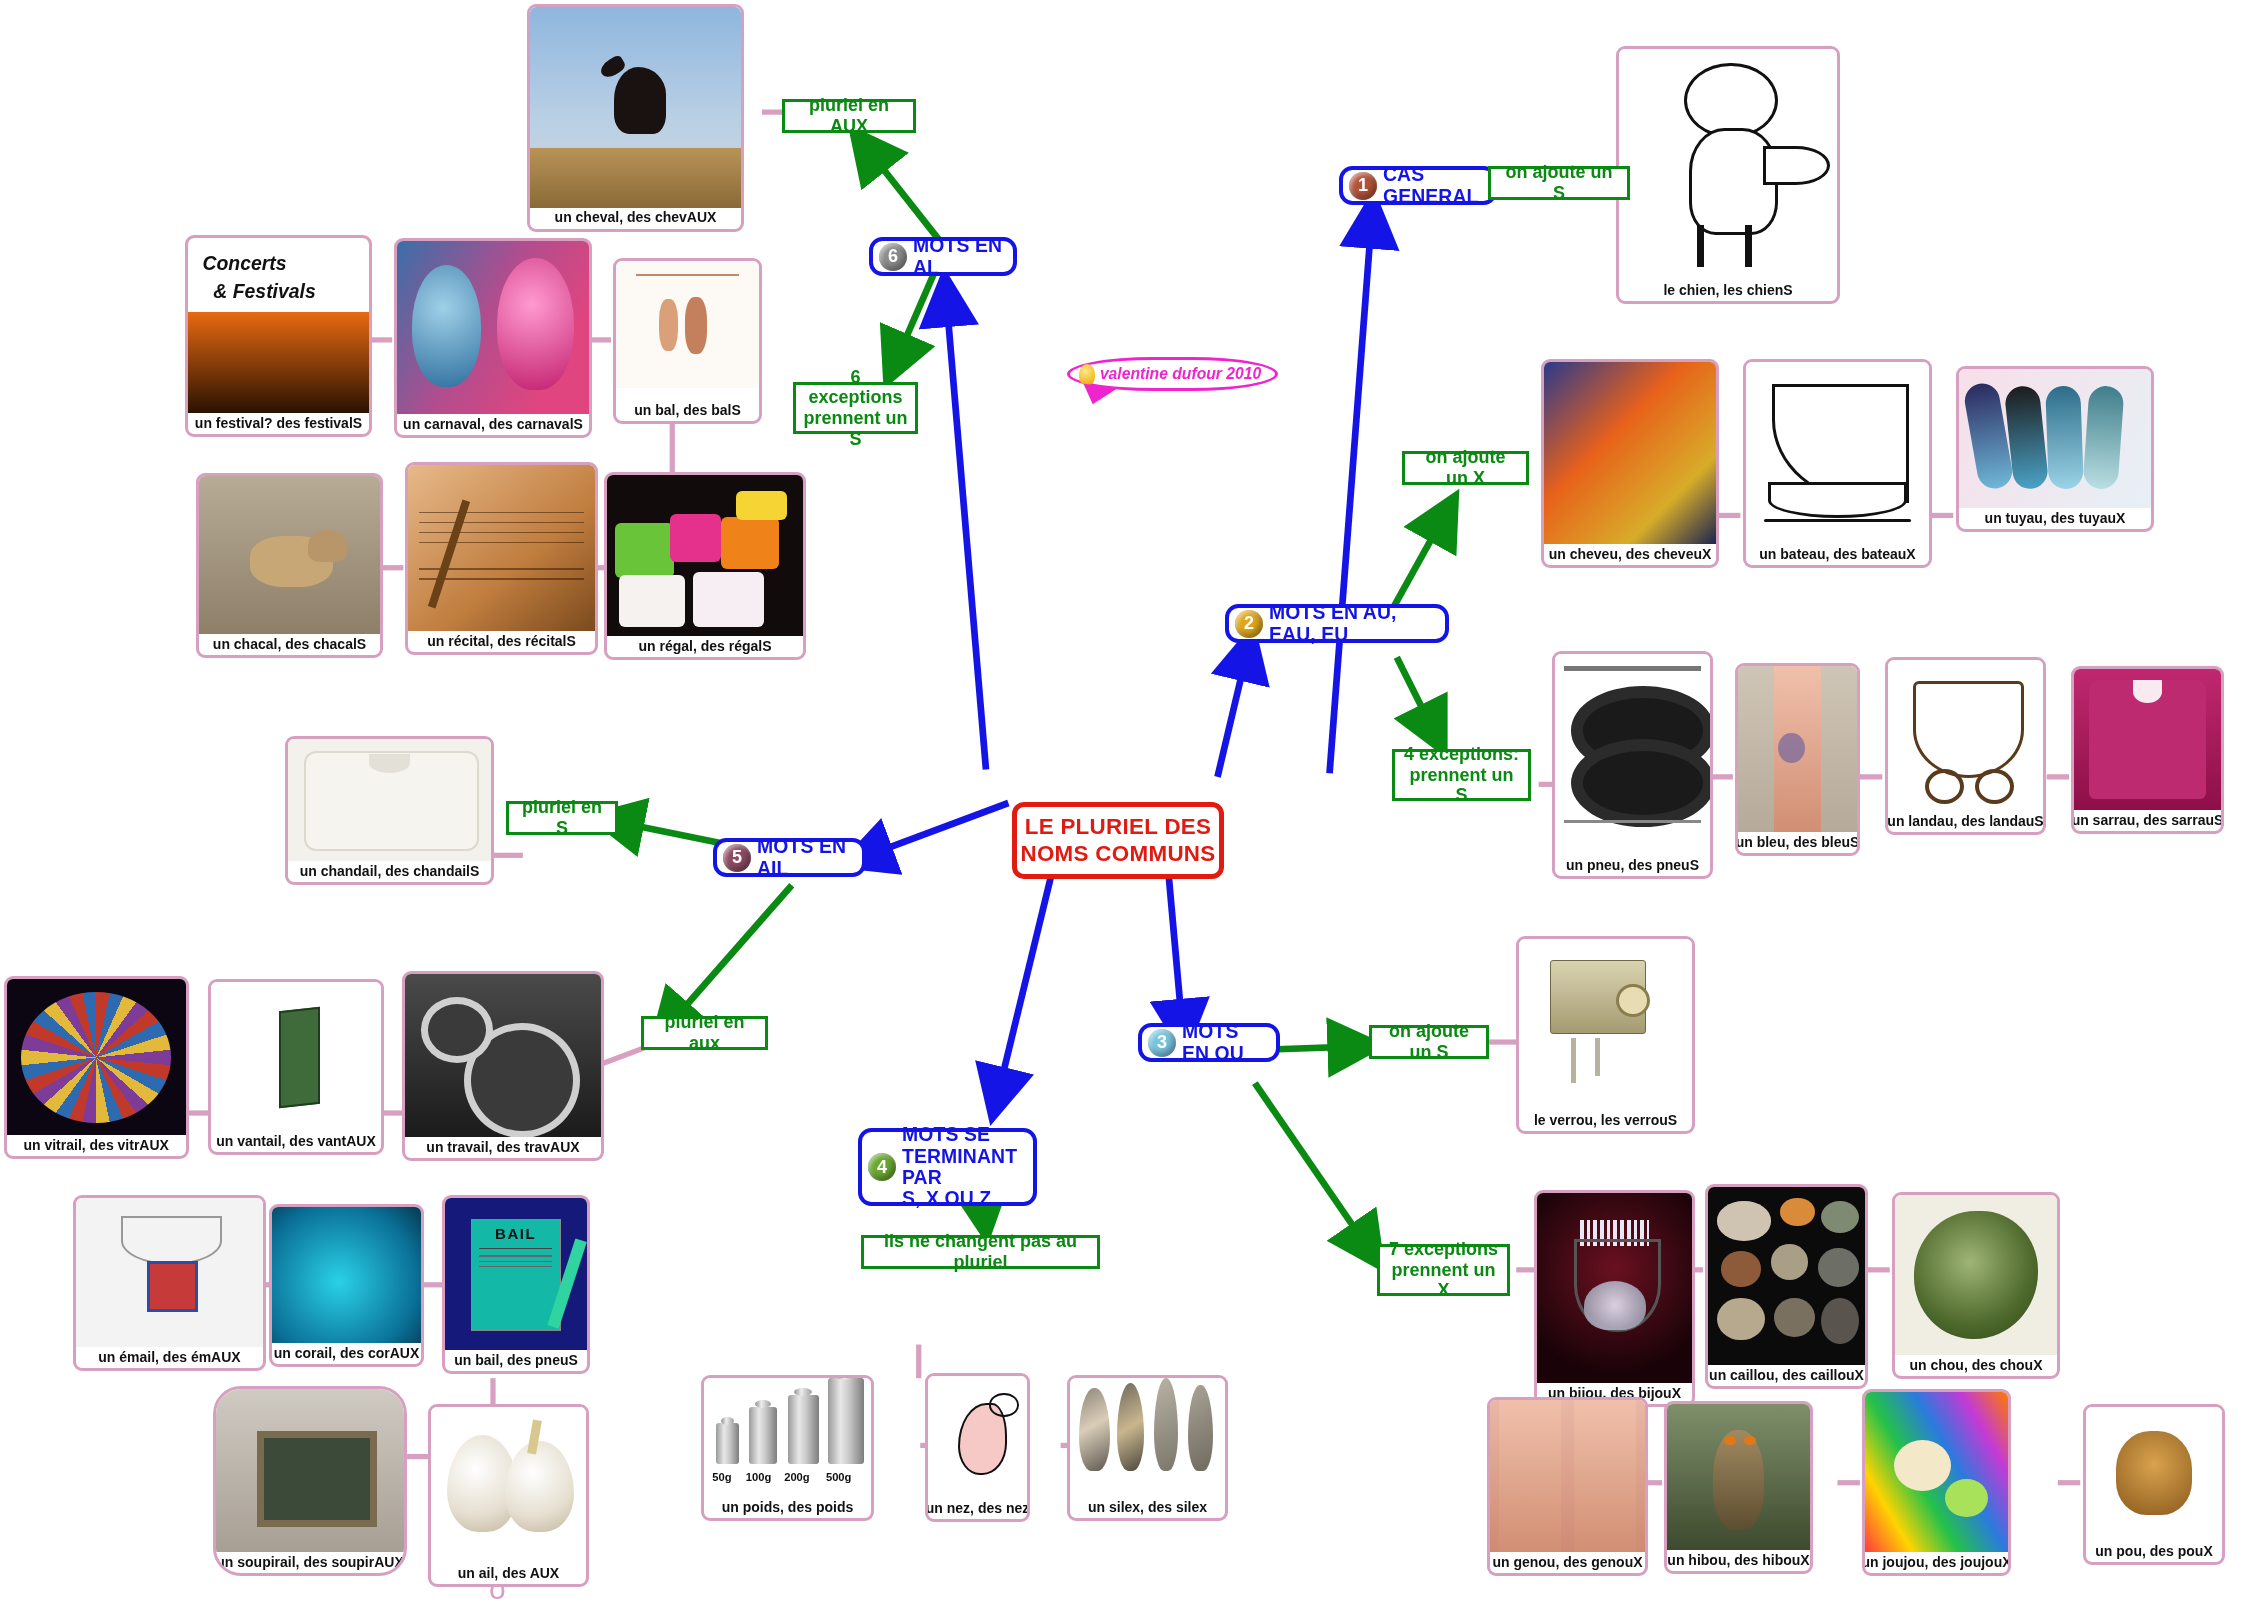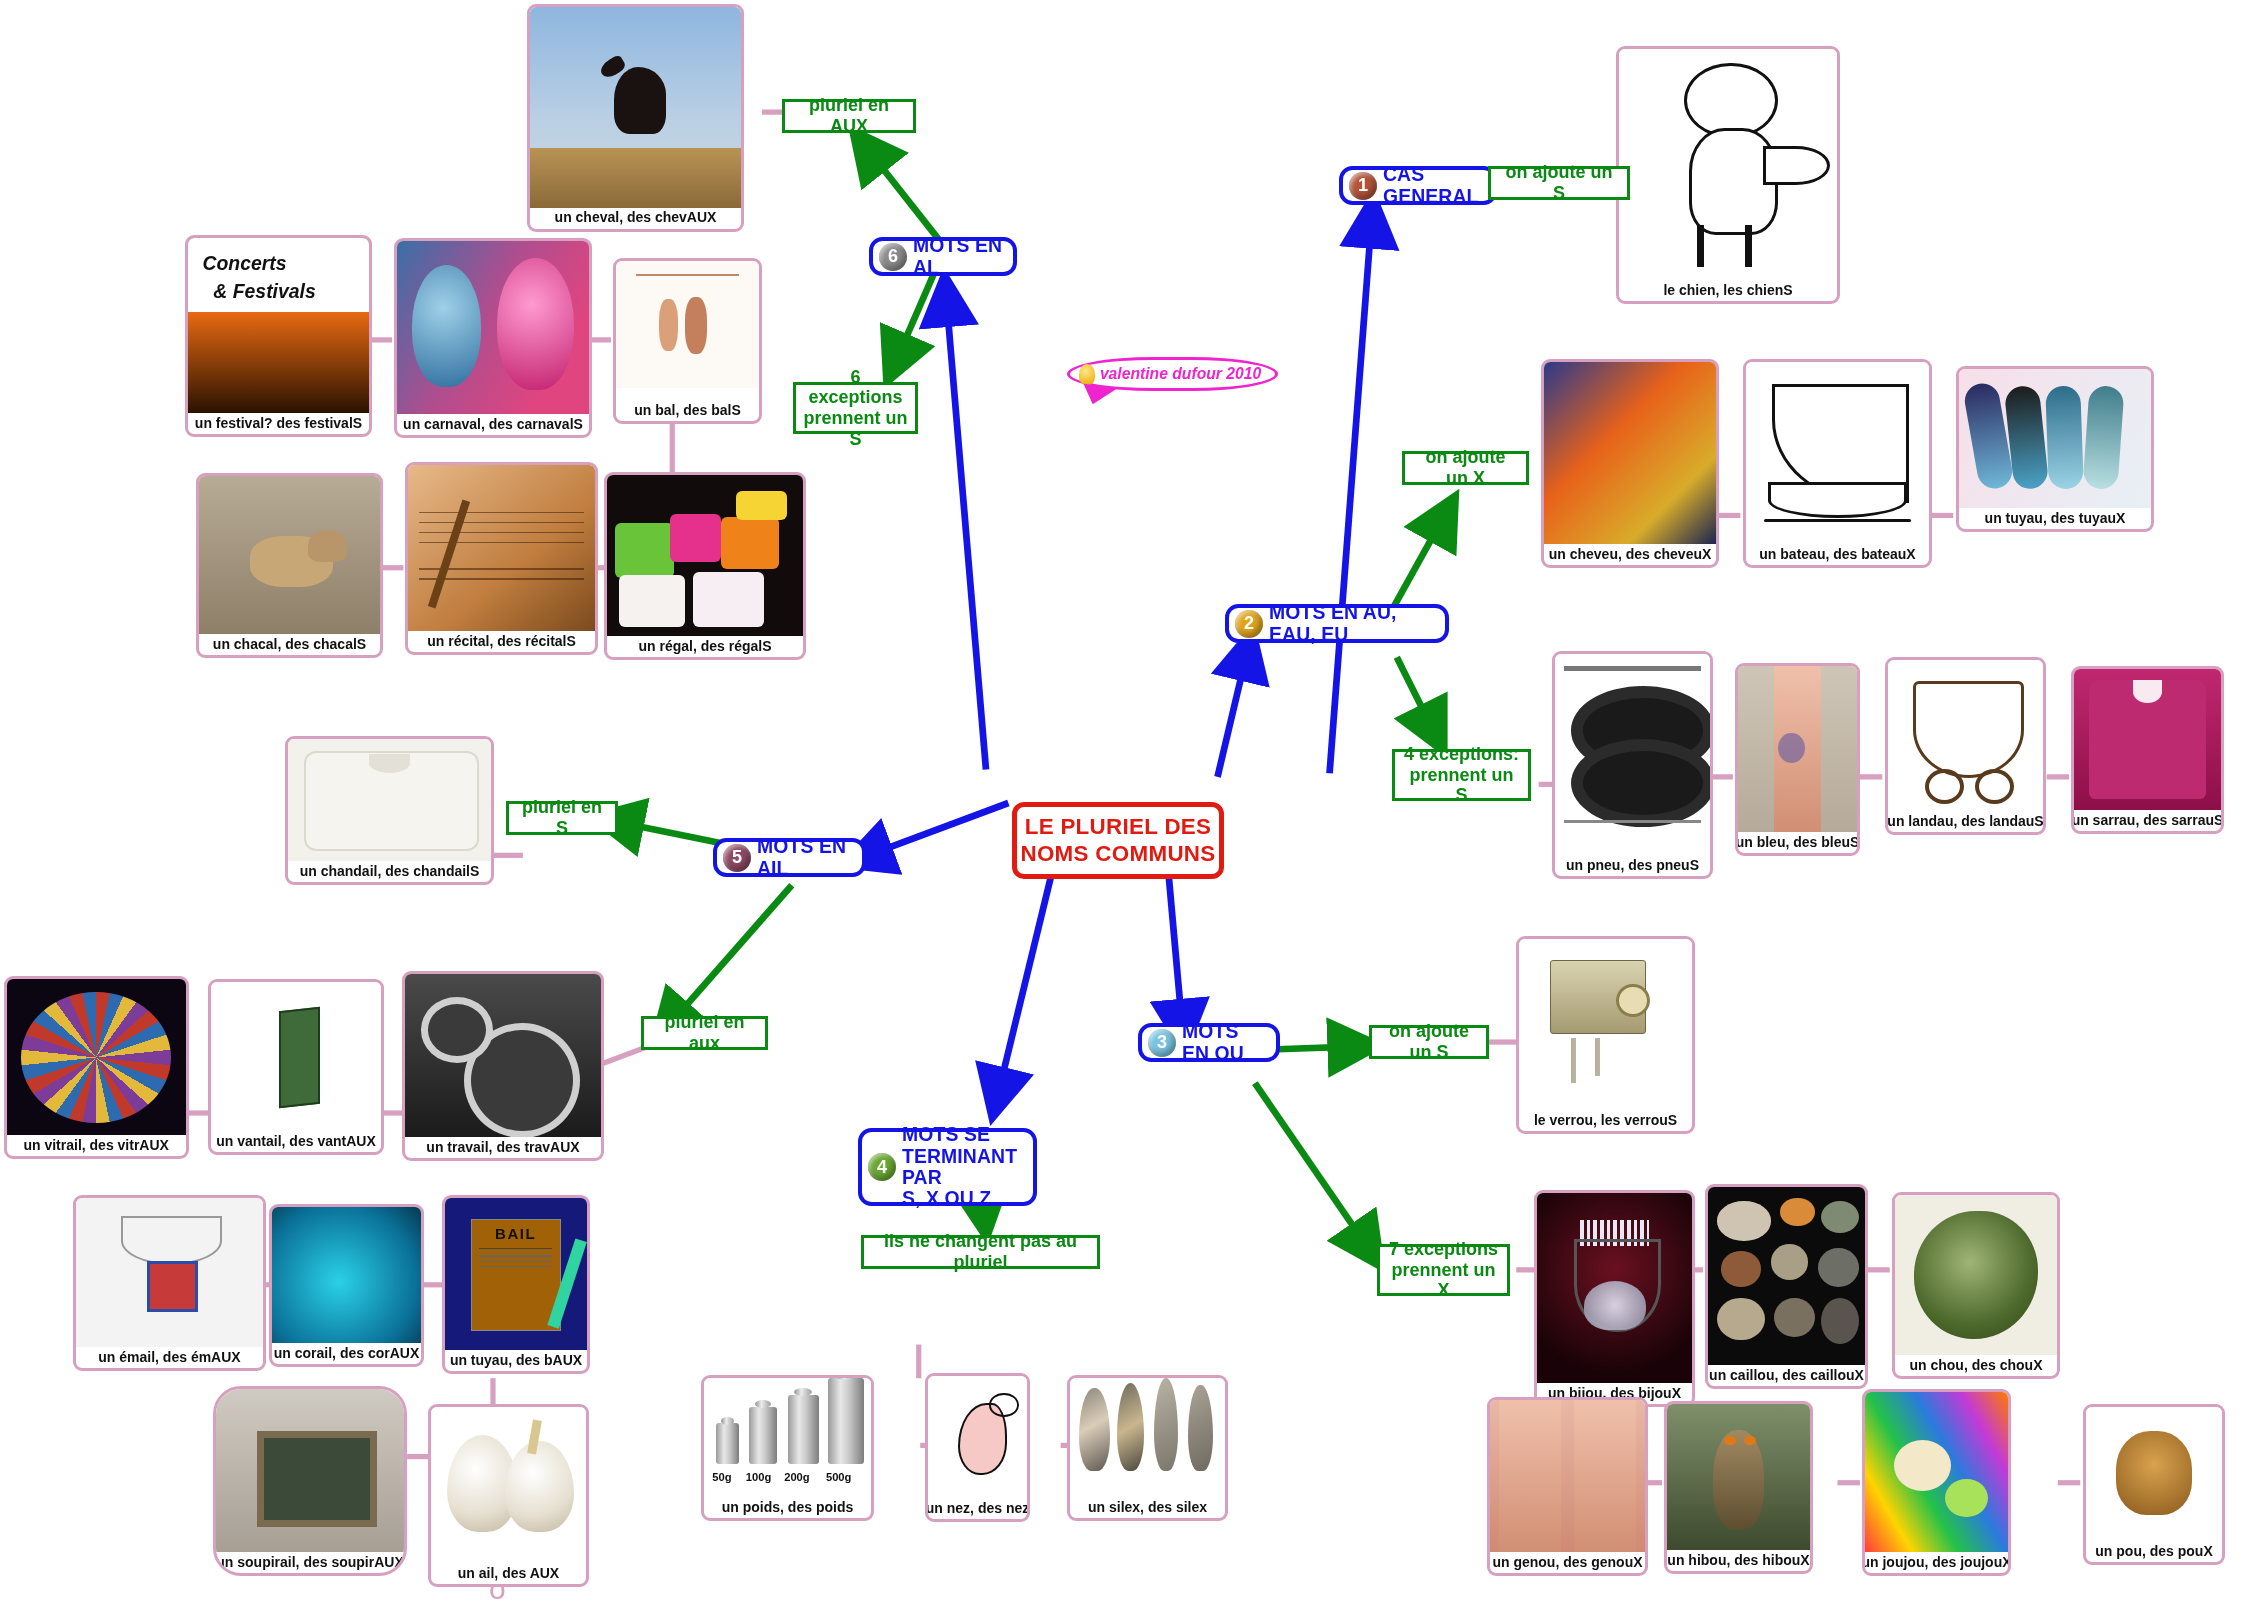--- a/index.html
+++ b/index.html
@@ -134,21 +134,21 @@
   .sweater{position:absolute;left:8%;top:10%;width:84%;height:78%;background:#f5f4ef;border:2.2px solid #ddd9cf;border-radius:12px;}
   .pram{position:absolute;left:16%;top:14%;width:68%;height:60%;background:#fff;border:3.7px solid #5a3a1c;border-radius:6px 6px 50% 50%;}
   .louse{position:absolute;left:22%;top:18%;width:56%;height:62%;border-radius:45% 45% 40% 40%;
     background:radial-gradient(circle at 50% 40%,#d9a24e,#8a5a1c);}
   .owl{position:absolute;left:32%;top:18%;width:36%;height:68%;border-radius:46% 46% 40% 40%;
     background:linear-gradient(#a08a62,#5d4d30);}
   .stained{position:absolute;inset:8%;border-radius:50%;
     background:repeating-conic-gradient(from 0deg,#c0392b 0deg 12deg,#2e6ab0 12deg 24deg,#e2b93b 24deg 36deg,#7d3c98 36deg 48deg);}
   .shutter{position:absolute;left:40%;top:18%;width:22%;height:62%;background:#3f6b3a;border:2.2px solid #1f3d1c;transform:skewY(-6deg);}
   .window{position:absolute;left:22%;top:26%;width:56%;height:50%;background:#3c4a3a;border:7.5px solid #7a6b50;}
-  .baildoc{position:absolute;left:18%;top:14%;width:62%;height:72%;background:#a16207;border:1.5px solid #888;}
+  .baildoc{position:absolute;left:18%;top:14%;width:62%;height:72%;background:#14b8a6;border:1.5px solid #888;}
   .necklace{position:absolute;left:24%;top:24%;width:52%;height:46%;border:3px solid #555;border-radius:0 0 60% 60%;}
   .crown{position:absolute;left:28%;top:14%;width:44%;height:14%;
     background:repeating-linear-gradient(90deg,#e9e6f5 0 3.7px,transparent 3.7px 6.7px);}
   .candy{position:absolute;border-radius:6px;}
   .leg{position:absolute;width:40%;height:100%;background:linear-gradient(#f0c0ab,#d18f74);}
 </style>
 </head>
 <body>
 
 <div id="stage">
@@ -580,21 +580,21 @@
     <div class="pic grad-bail">
       <div class="baildoc">
         <div style="text-align:center;font-weight:bold;font-size:15px;letter-spacing:1.5px;margin-top:4.5px;color:#111;">BAIL</div>
         <div style="margin:6px 7.5px;height:1.5px;background:#444;"></div>
         <div style="margin:3.7px 7.5px;height:1.5px;background:#666;"></div>
         <div style="margin:3.7px 7.5px;height:1.5px;background:#666;"></div>
         <div style="margin:3.7px 7.5px;height:1.5px;background:#666;"></div>
       </div>
       <div style="position:absolute;right:10%;top:26%;width:12px;height:60%;background:#2fd4a0;transform:rotate(18deg);"></div>
     </div>
-    <div class="cap">un tuyau, des bAUX</div>
+    <div class="cap">un bail, des pneuS</div>
   </div>
 
   <div class="card" style="left:213px;top:1386px;width:194px;height:190px;border-radius:28px;">
     <div class="pic grad-soup">
         <div class="window"></div>
       </div>
     <div class="cap">un soupirail, des soupirAUX</div>
   </div>
 
   <div class="card" style="left:428px;top:1404px;width:161px;height:183px;">

